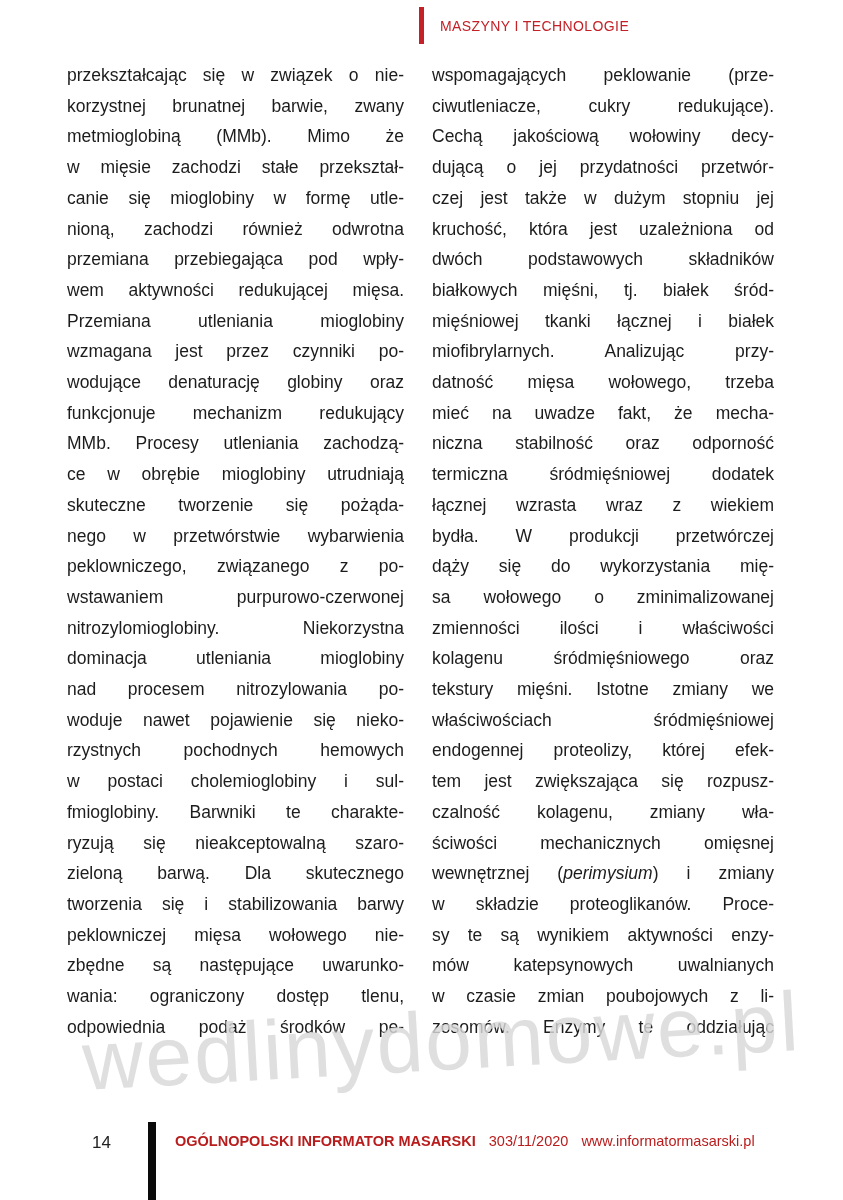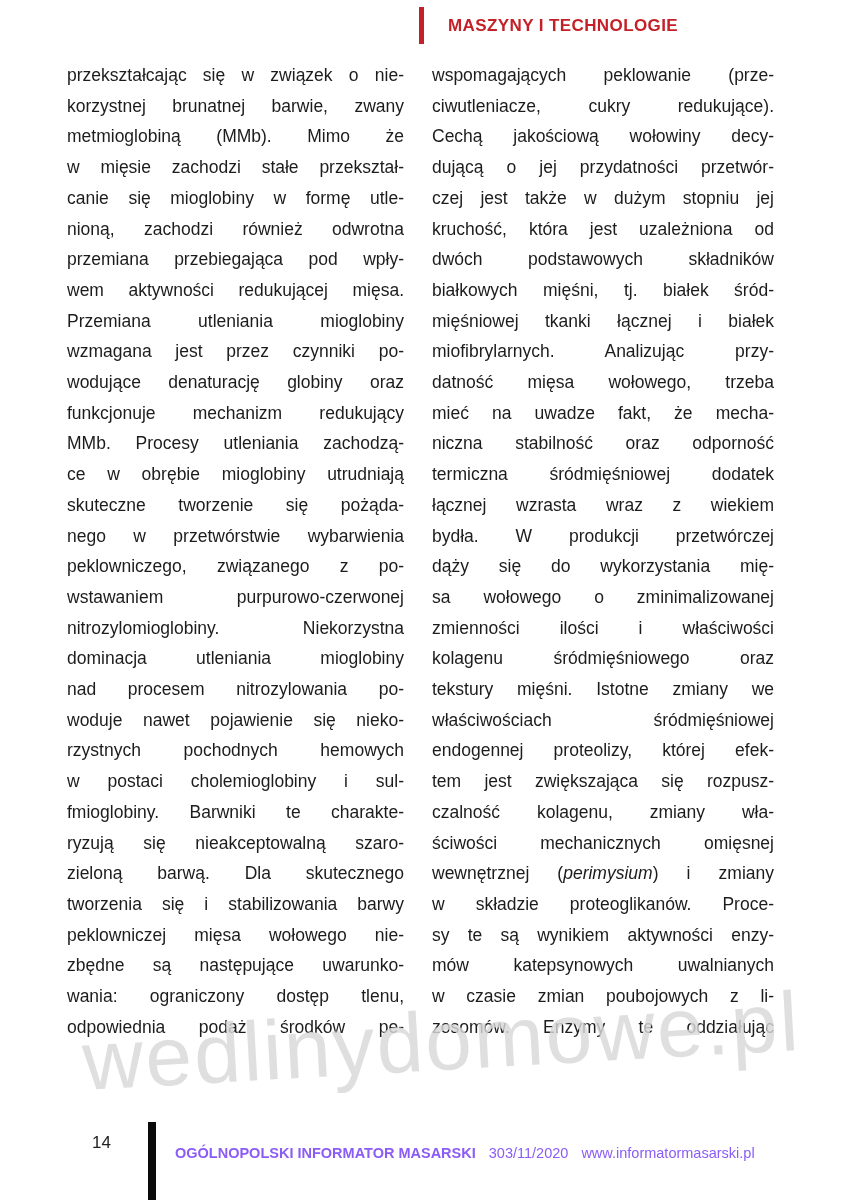--- a/index.html
+++ b/index.html
@@ -24,24 +24,24 @@
     display: flex;
     align-items: center;
   }
   .header-bar {
     display: inline-block;
     width: 5px;
     height: 37px;
     background: var(--accent-red, #c32027);
   }
   .section-title {
-    margin-left: 24px;
+    margin-left: 16px;
     color: var(--accent-red, #c32027);
-    font-weight: bold;
-    font-size: 17px;
+    font-weight: normal;
+    font-size: 14px;
     letter-spacing: 0.4px;
     white-space: nowrap;
   }
 
   
   .columns {
     position: absolute;
     top: 60px;
     left: 67px;
     display: flex;
@@ -99,23 +99,23 @@
     position: absolute;
     left: 148px;
     top: -6px;
     width: 8px;
     height: 90px;
     background: #0a0a0a;
   }
   .footer-text {
     position: absolute;
     left: 175px;
-    top: 17px;
+    top: 5px;
     font-size: 14.5px;
-    color: #8b5cf6;
+    color: #b91c1c;
     white-space: nowrap;
   }
   .footer-text .pub { font-weight: bold; }
   .footer-text .issue { margin-left: 9px; }
   .footer-text .site  { margin-left: 9px; }
 </style>
 </head>
 <body>
 
 <div class="page">

